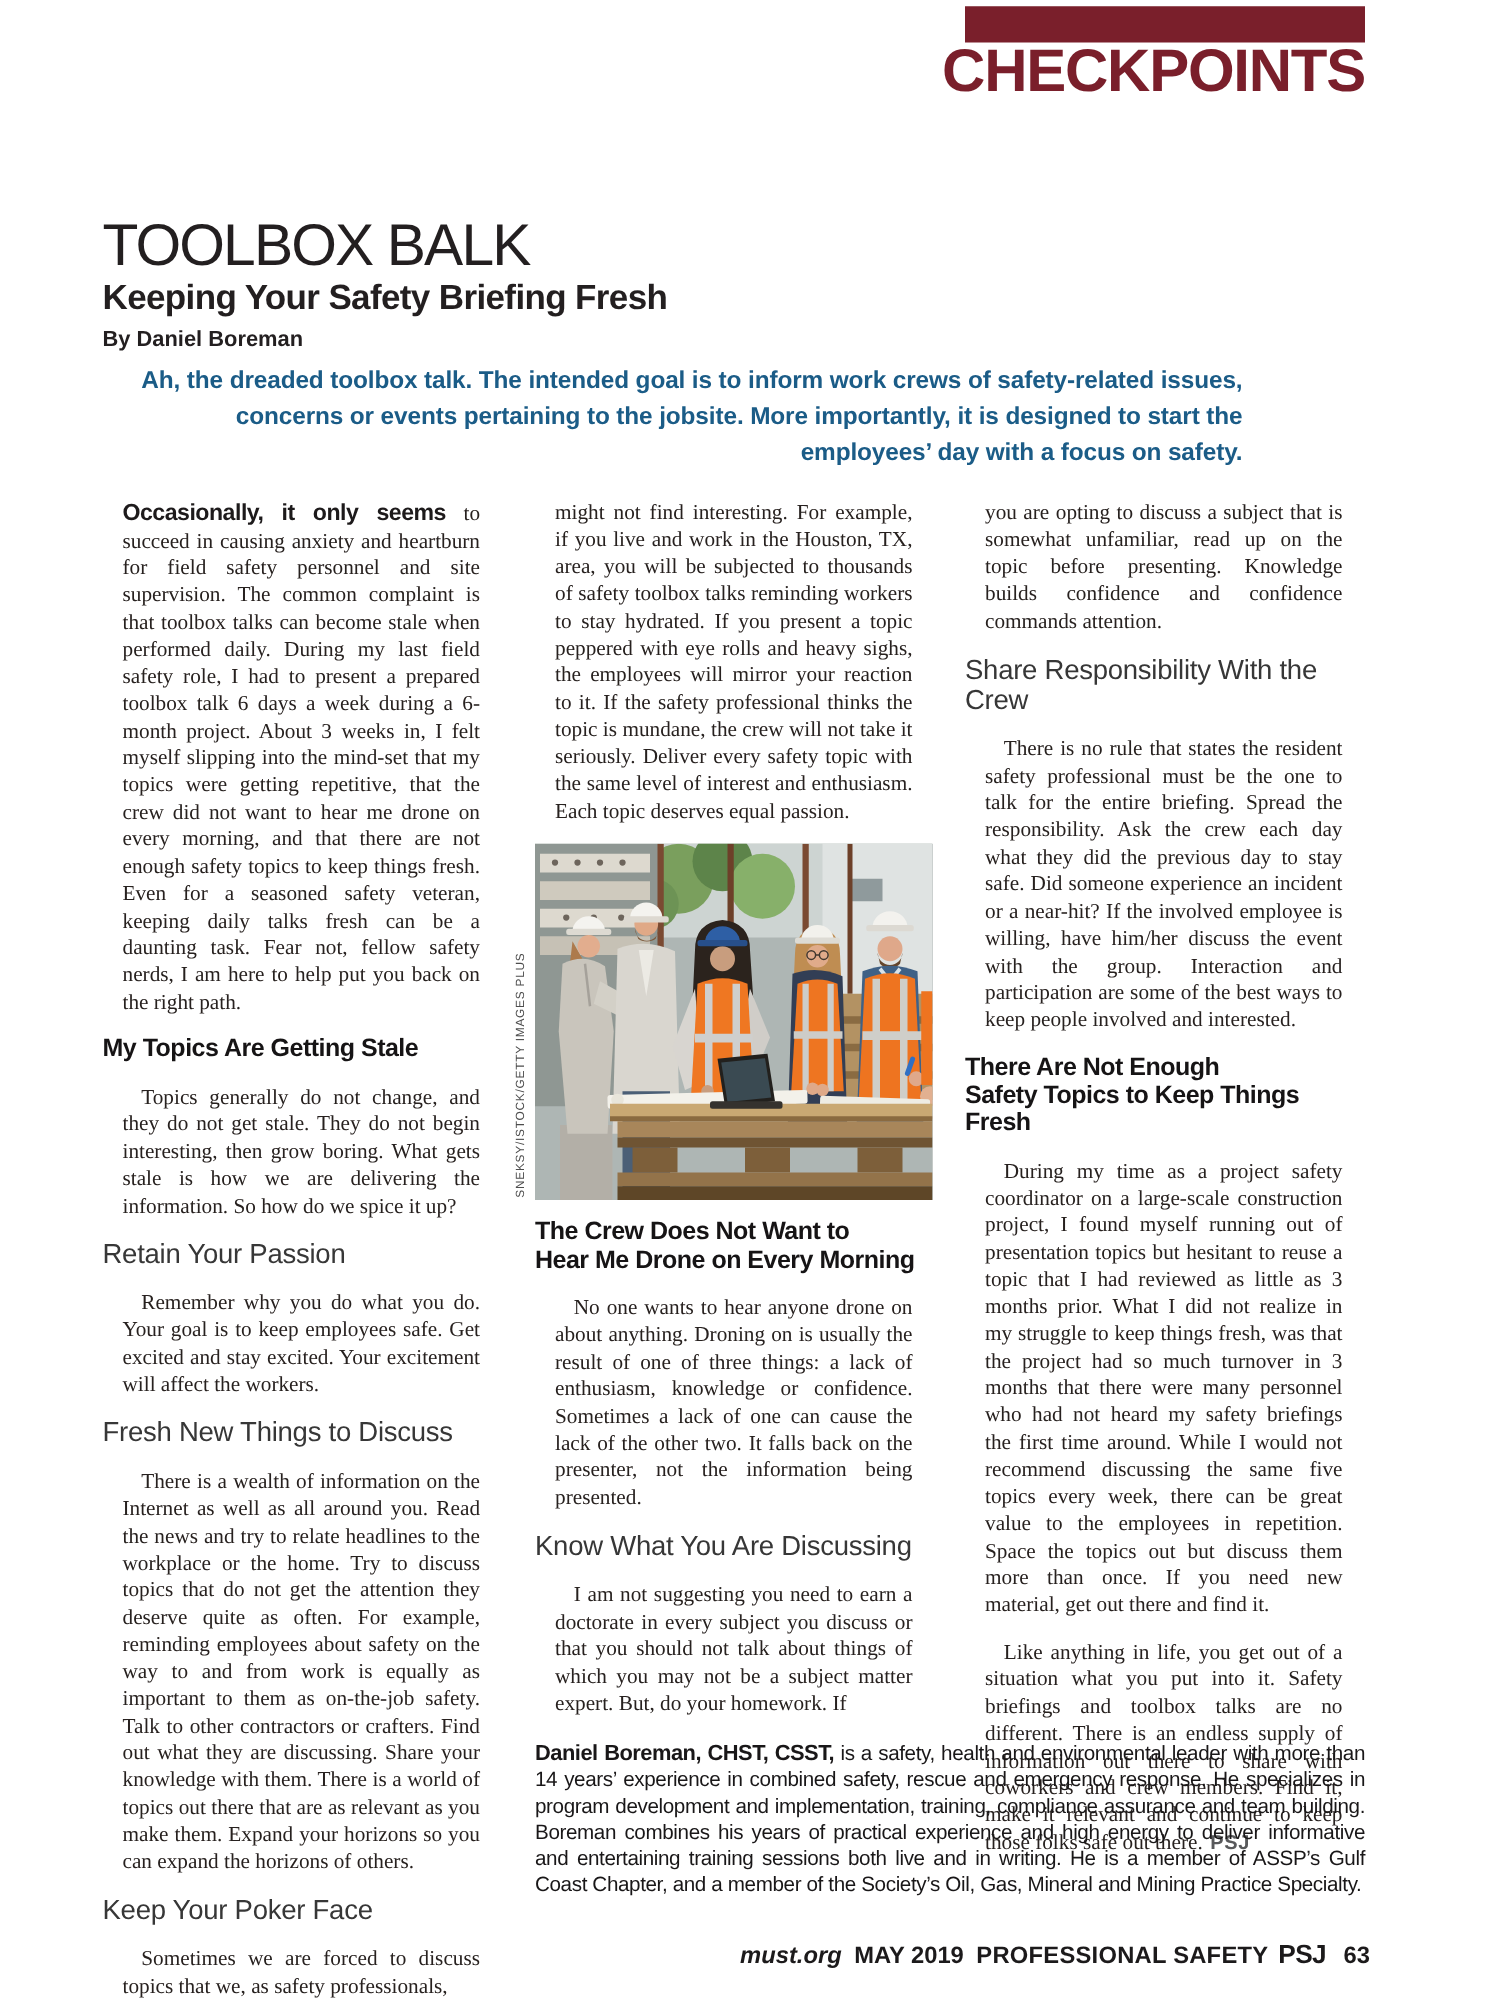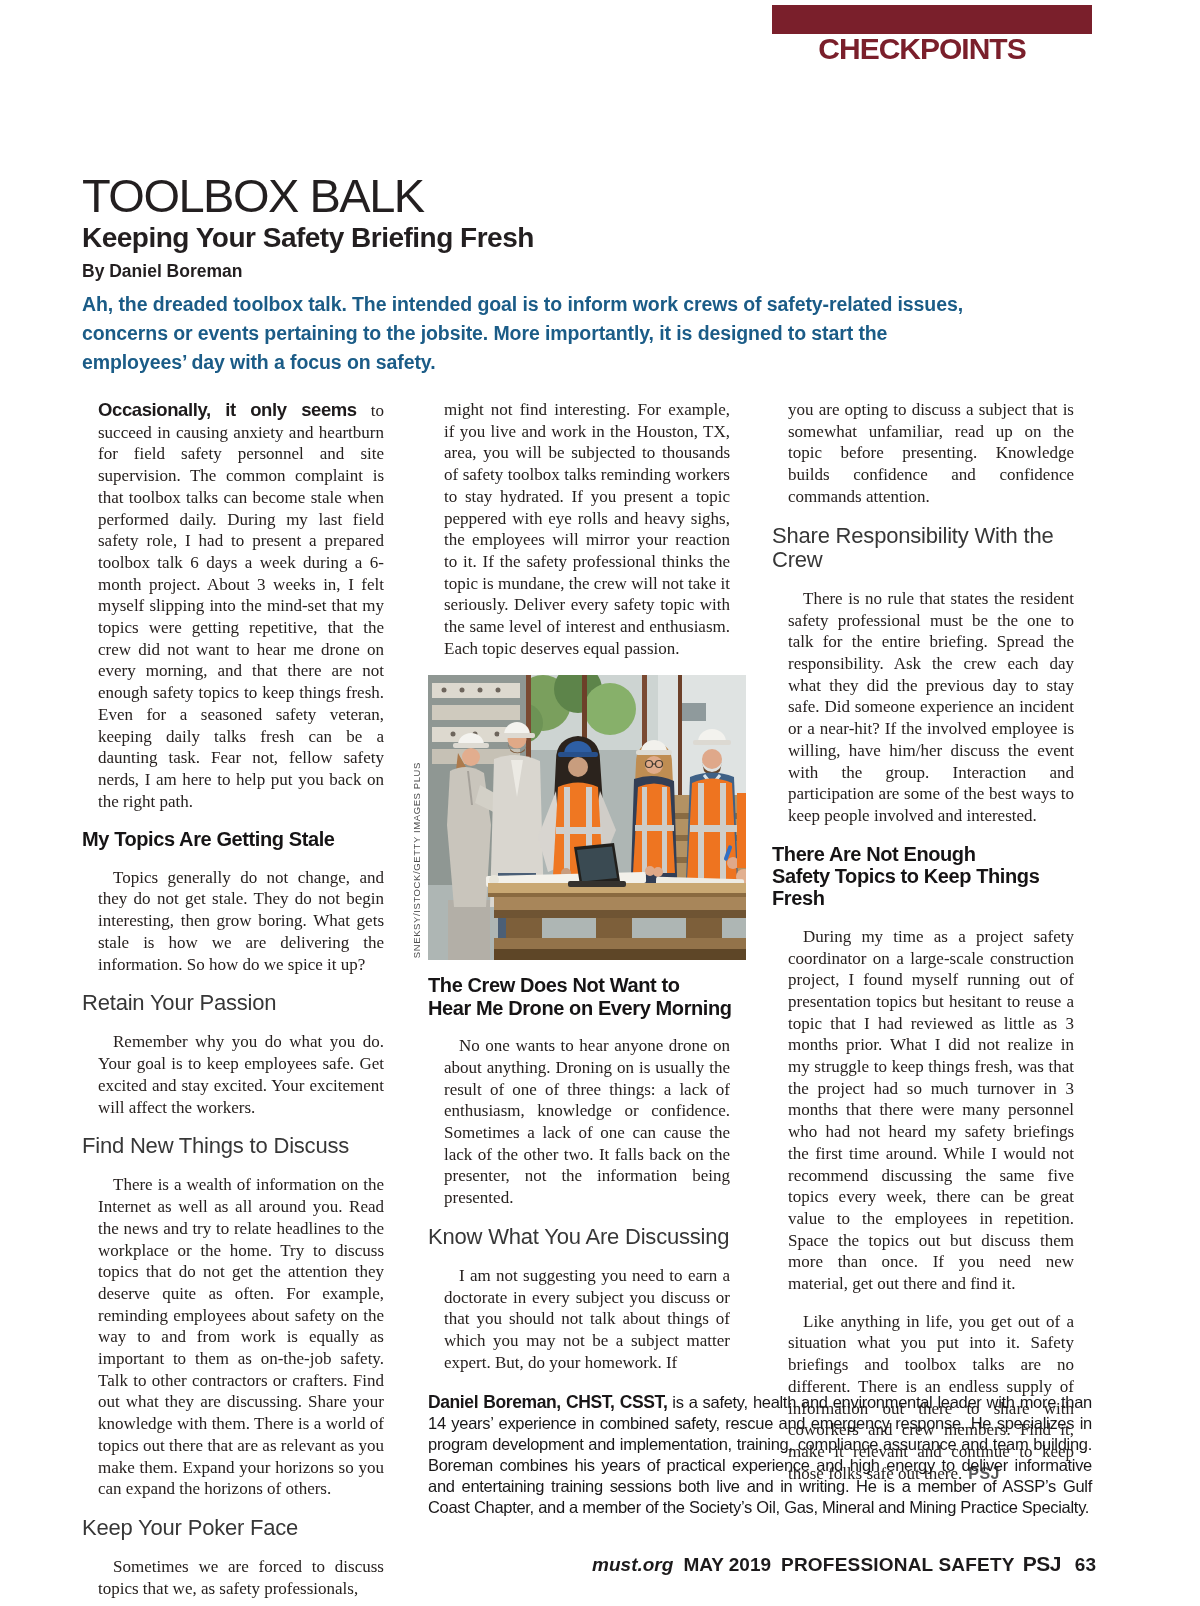--- a/index.html
+++ b/index.html
@@ -1,34 +1,34 @@
 <!DOCTYPE html>
 <html lang="en"><head>
 <meta charset="utf-8">
 <style>
   html,body{margin:0;padding:0;background:#ffffff;}
   .page{position:relative;width:1200px;height:1606px;background:#ffffff;overflow:hidden;
         font-family:"Liberation Serif",serif;color:#27211f;}
 
   
   .kicker-bar{position:absolute;left:772px;top:5px;width:320px;height:29px;background:#7a1f2b;}
-  .kicker{position:absolute;left:752px;top:34px;width:340px;text-align:center;
-          font-family:"Liberation Sans",sans-serif;font-weight:700;font-size:30px;
+  .kicker{position:absolute;left:752px;top:34px;width:340px;text-align:right;
+          font-family:"Liberation Sans",sans-serif;font-weight:700;font-size:48px;
           letter-spacing:-1px;color:#7a1f2b;line-height:1;}
 
   
   .headline{position:absolute;left:82px;top:172px;width:700px;font-family:"Liberation Sans",sans-serif;color:#231f20;}
   .title{font-size:47px;font-weight:400;letter-spacing:-1.5px;line-height:1.02;margin:0;}
   .subtitle{font-size:28px;font-weight:700;letter-spacing:-0.5px;line-height:1.1;margin:3px 0 0 0;}
   .byline{font-size:17.5px;font-weight:700;margin-top:7px;}
 
   
   .deck{position:absolute;left:82px;top:290px;width:912px;margin:0;
         font-family:"Liberation Sans",sans-serif;font-weight:700;font-size:19.5px;
-        line-height:1.48;color:#1b5c87;letter-spacing:-0.1px;}
+        line-height:1.48;color:#1b5c87;letter-spacing:-0.1px;text-align:right;}
 
   
   .col{position:absolute;top:383px;width:318px;}
   .col1{left:82px;} .col2{left:428px;} .col3{left:772px;}
   .body{margin:16px;font-size:17px;line-height:21.7px;text-align:justify;hyphens:auto;color:#27211f;}
   .indent{text-indent:15px;}
   .lead-bold{font-family:"Liberation Sans",sans-serif;font-weight:700;font-size:18.5px;
              letter-spacing:-0.4px;color:#1d1a1b;}
   .head-a{font-family:"Liberation Sans",sans-serif;font-weight:700;font-size:20px;
           letter-spacing:-0.4px;line-height:1.12;color:#161415;margin:14px 0 5px 0;}
@@ -75,21 +75,21 @@
   </div>
 
   <p class="deck">Ah, the dreaded toolbox talk. The intended goal is to inform work crews of safety-related issues, concerns or events pertaining to the jobsite. More importantly, it is designed to start the employees’ day with a focus on safety.</p>
 
   <div class="col col1">
     <p class="body"><span class="lead-bold">Occasionally, it only seems</span><span> to succeed in causing anxiety and heartburn for field safety personnel and site supervision. The common complaint is that toolbox talks can become stale when performed daily. During my last field safety role, I had to present a prepared toolbox talk 6 days a week during a 6-month project. About 3 weeks in, I felt myself slipping into the mind-set that my topics were getting repetitive, that the crew did not want to hear me drone on every morning, and that there are not enough safety topics to keep things fresh. Even for a seasoned safety veteran, keeping daily talks fresh can be a daunting task. Fear not, fellow safety nerds, I am here to help put you back on the right path.</span></p>
     <h3 class="head-a">My Topics Are Getting Stale</h3>
     <p class="body indent">Topics generally do not change, and they do not get stale. They do not begin interesting, then grow boring. What gets stale is how we are delivering the information. So how do we spice it up?</p>
     <h3 class="head-b">Retain Your Passion</h3>
     <p class="body indent">Remember why you do what you do. Your goal is to keep employees safe. Get excited and stay excited. Your excitement will affect the workers.</p>
-    <h3 class="head-b">Find New Things to Discuss</h3>
+    <h3 class="head-b">Fresh New Things to Discuss</h3>
     <p class="body indent">There is a wealth of information on the Internet as well as all around you. Read the news and try to relate headlines to the workplace or the home. Try to discuss topics that do not get the attention they deserve quite as often. For example, reminding employees about safety on the way to and from work is equally as important to them as on-the-job safety. Talk to other contractors or crafters. Find out what they are discussing. Share your knowledge with them. There is a world of topics out there that are as relevant as you make them. Expand your horizons so you can expand the horizons of others.</p>
     <h3 class="head-b">Keep Your Poker Face</h3>
     <p class="body indent">Sometimes we are forced to discuss topics that we, as safety professionals,</p>
   </div>
 
   <div class="col col2">
     <p class="body">might not find interesting. For example, if you live and work in the Houston, TX, area, you will be subjected to thousands of safety toolbox talks reminding workers to stay hydrated. If you present a topic peppered with eye rolls and heavy sighs, the employees will mirror your reaction to it. If the safety professional thinks the topic is mundane, the crew will not take it seriously. Deliver every safety topic with the same level of interest and enthusiasm. Each topic deserves equal passion.</p>
 
     <figure class="photo">
       <svg width="318" height="285" viewBox="0 0 318 285" xmlns="http://www.w3.org/2000/svg">

